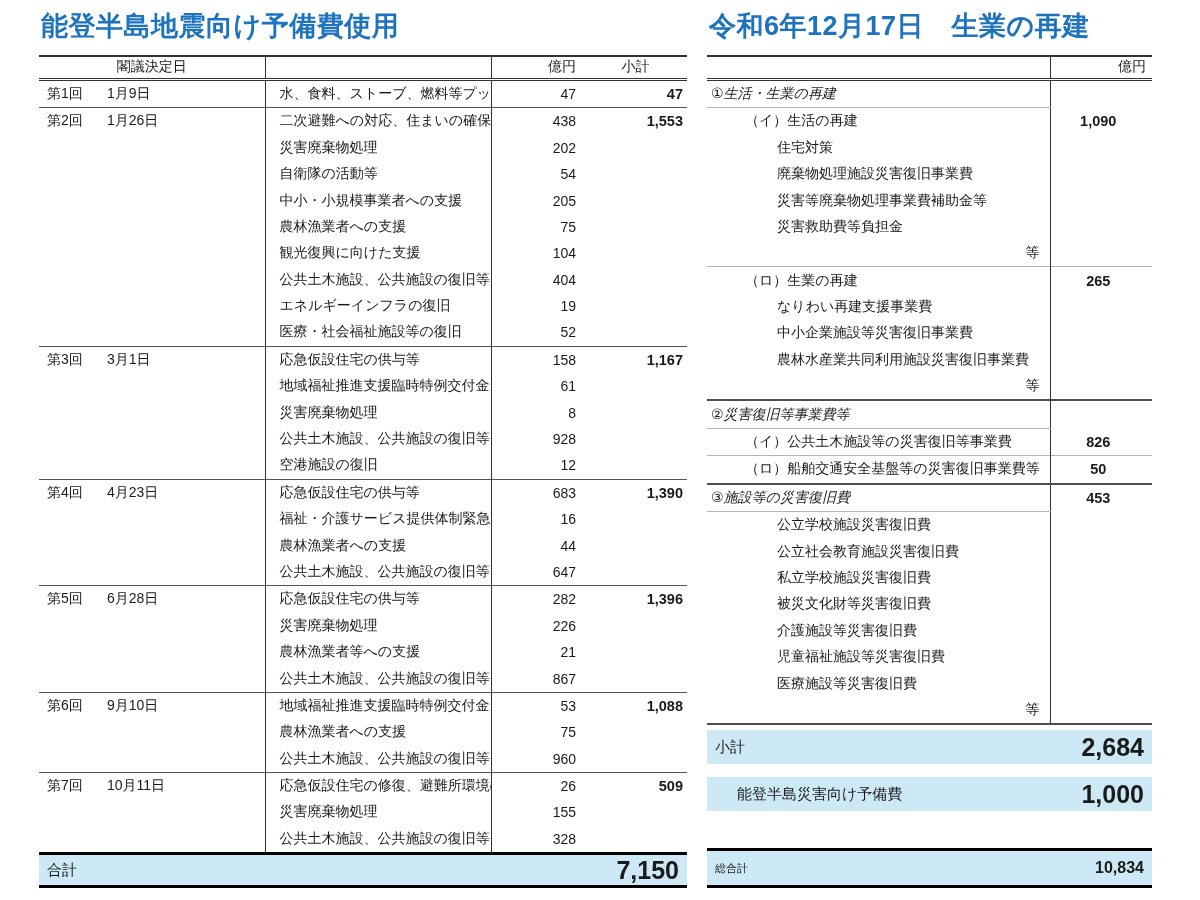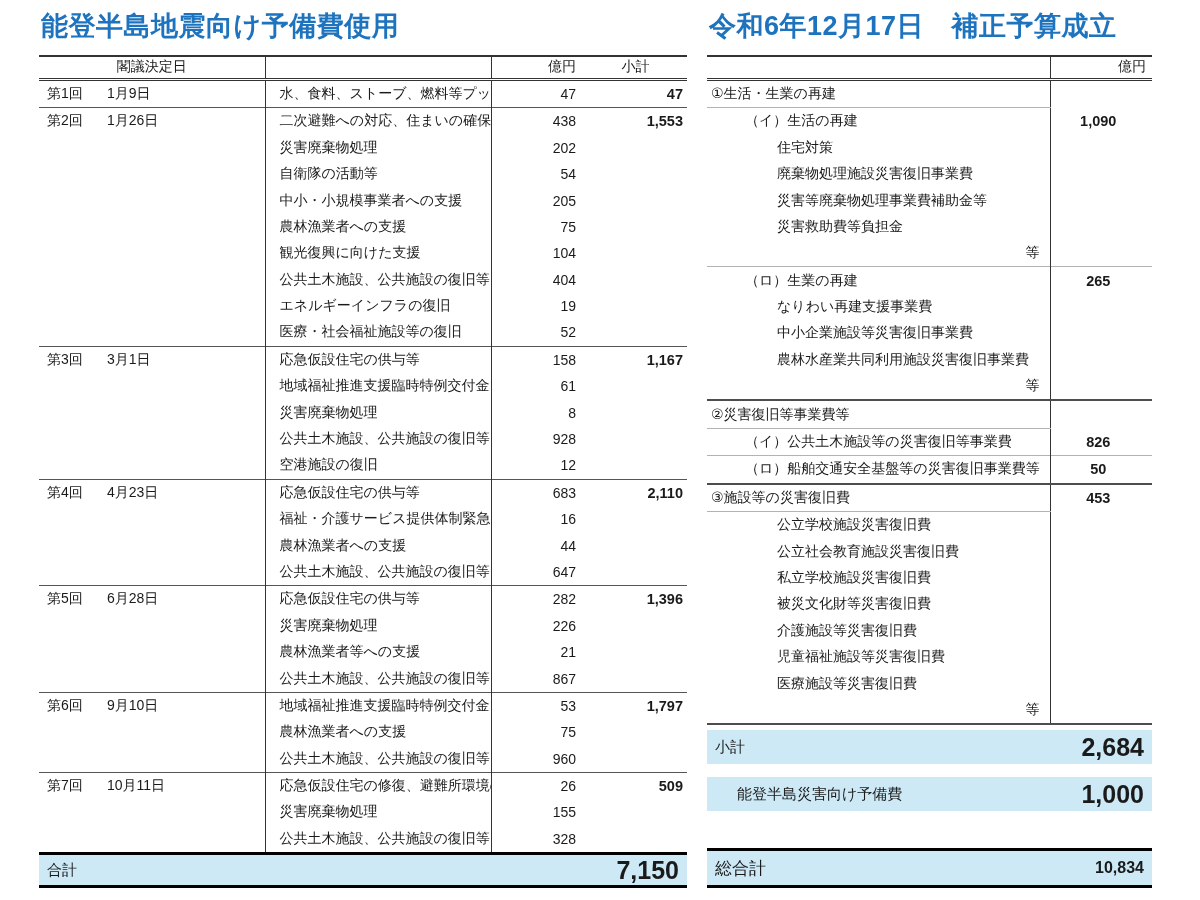--- a/index.html
+++ b/index.html
@@ -38,39 +38,39 @@
   .ltable td.desc{padding-left:14px;border-right:1px solid var(--divider);}
   .ltable td.amount{text-align:right;padding-right:8px;}
   .ltable td.subtotal{text-align:right;padding-right:4px;font-weight:bold;font-size:14.5px;}
   .ltable tr.group-start td{border-top:1px solid #555;}
   .ltable tbody tr:first-child td{border-top:none;}
   
   .rtable th.h-blank{border-right:1px solid var(--divider);}
   .rtable th.h-oku{text-align:right;padding-right:6px;}
   .rtable td.label{border-right:1px solid var(--divider);}
   .rtable td.value{text-align:center;padding-right:6px;font-weight:bold;font-size:14.5px;}
-  .rtable tr.r-section td.label{padding-left:4px;}
+  .rtable tr.r-section td.label{padding-left:4px;font-style:italic;}
   .rtable tr.r-sub td.label{padding-left:38px;}
   .rtable tr.r-item td.label{padding-left:70px;}
   .rtable tr.r-etc td.label{text-align:right;padding-right:10px;}
   .rtable tr.line-thin-left td.label{border-bottom:1px solid var(--line-thin);}
   .rtable tr.line-thin-full{border-bottom:1px solid var(--line-thin);}
   .rtable tr.line-med-full{border-bottom:2px solid var(--line-med);}
   
   .hl-row{
     background:var(--hl);display:flex;align-items:center;justify-content:space-between;
     height:34px;padding:0 8px;box-sizing:border-box;
   }
   .hl-label{font-size:15px;}
   .hl-value{font-size:25px;font-weight:bold;}
   .left-total{border-top:3px solid #000;border-bottom:3px solid #000;height:36px;text-align:right;}
   .right-subtotal{margin-top:5px;}
   .right-reserve{margin-top:13px;padding-left:30px;}
   .right-grand{margin-top:37px;border-top:3px solid #000;border-bottom:3px solid #000;height:40px;}
-  .right-grand .hl-label{font-size:17px;}
+  .right-grand .hl-label{font-size:11px;}
   .right-grand .hl-value{font-size:16px;margin-left:44px;}
 </style>
 </head>
 <body>
 
 <div class="panel panel-left">
   <div class="page-title">能登半島地震向け予備費使用</div>
   <table class="ltable">
     <colgroup>
       <col style="width:60px">
@@ -191,21 +191,21 @@
           <td class="date"></td>
           <td class="desc">空港施設の復旧</td>
           <td class="amount">12</td>
           <td class="subtotal"></td>
         </tr>
         <tr class="group-start">
           <td class="round">第4回</td>
           <td class="date">4月23日</td>
           <td class="desc">応急仮設住宅の供与等</td>
           <td class="amount">683</td>
-          <td class="subtotal">2,110</td>
+          <td class="subtotal">1,390</td>
         </tr>
         <tr>
           <td class="round"></td>
           <td class="date"></td>
           <td class="desc">福祉・介護サービス提供体制緊急整備事業</td>
           <td class="amount">16</td>
           <td class="subtotal"></td>
         </tr>
         <tr>
           <td class="round"></td>
@@ -247,21 +247,21 @@
           <td class="date"></td>
           <td class="desc">公共土木施設、公共施設の復旧等</td>
           <td class="amount">867</td>
           <td class="subtotal"></td>
         </tr>
         <tr class="group-start">
           <td class="round">第6回</td>
           <td class="date">9月10日</td>
           <td class="desc">地域福祉推進支援臨時特例交付金</td>
           <td class="amount">53</td>
-          <td class="subtotal">1,797</td>
+          <td class="subtotal">1,088</td>
         </tr>
         <tr>
           <td class="round"></td>
           <td class="date"></td>
           <td class="desc">農林漁業者への支援</td>
           <td class="amount">75</td>
           <td class="subtotal"></td>
         </tr>
         <tr>
           <td class="round"></td>
@@ -293,21 +293,21 @@
         </tr>
       </tbody>
   </table>
   <div class="hl-row left-total">
     <span class="hl-label">合計</span>
     <span class="hl-value">7,150</span>
   </div>
 </div>
 
 <div class="panel panel-right">
-  <div class="page-title">令和6年12月17日　補正予算成立</div>
+  <div class="page-title">令和6年12月17日　生業の再建</div>
   <table class="rtable">
     <colgroup>
       <col style="width:343px">
         <col style="width:102px">
     </colgroup>
     <thead>
       <tr>
         <th class="h-blank"></th>
         <th class="h-oku">億円</th>
       </tr>

